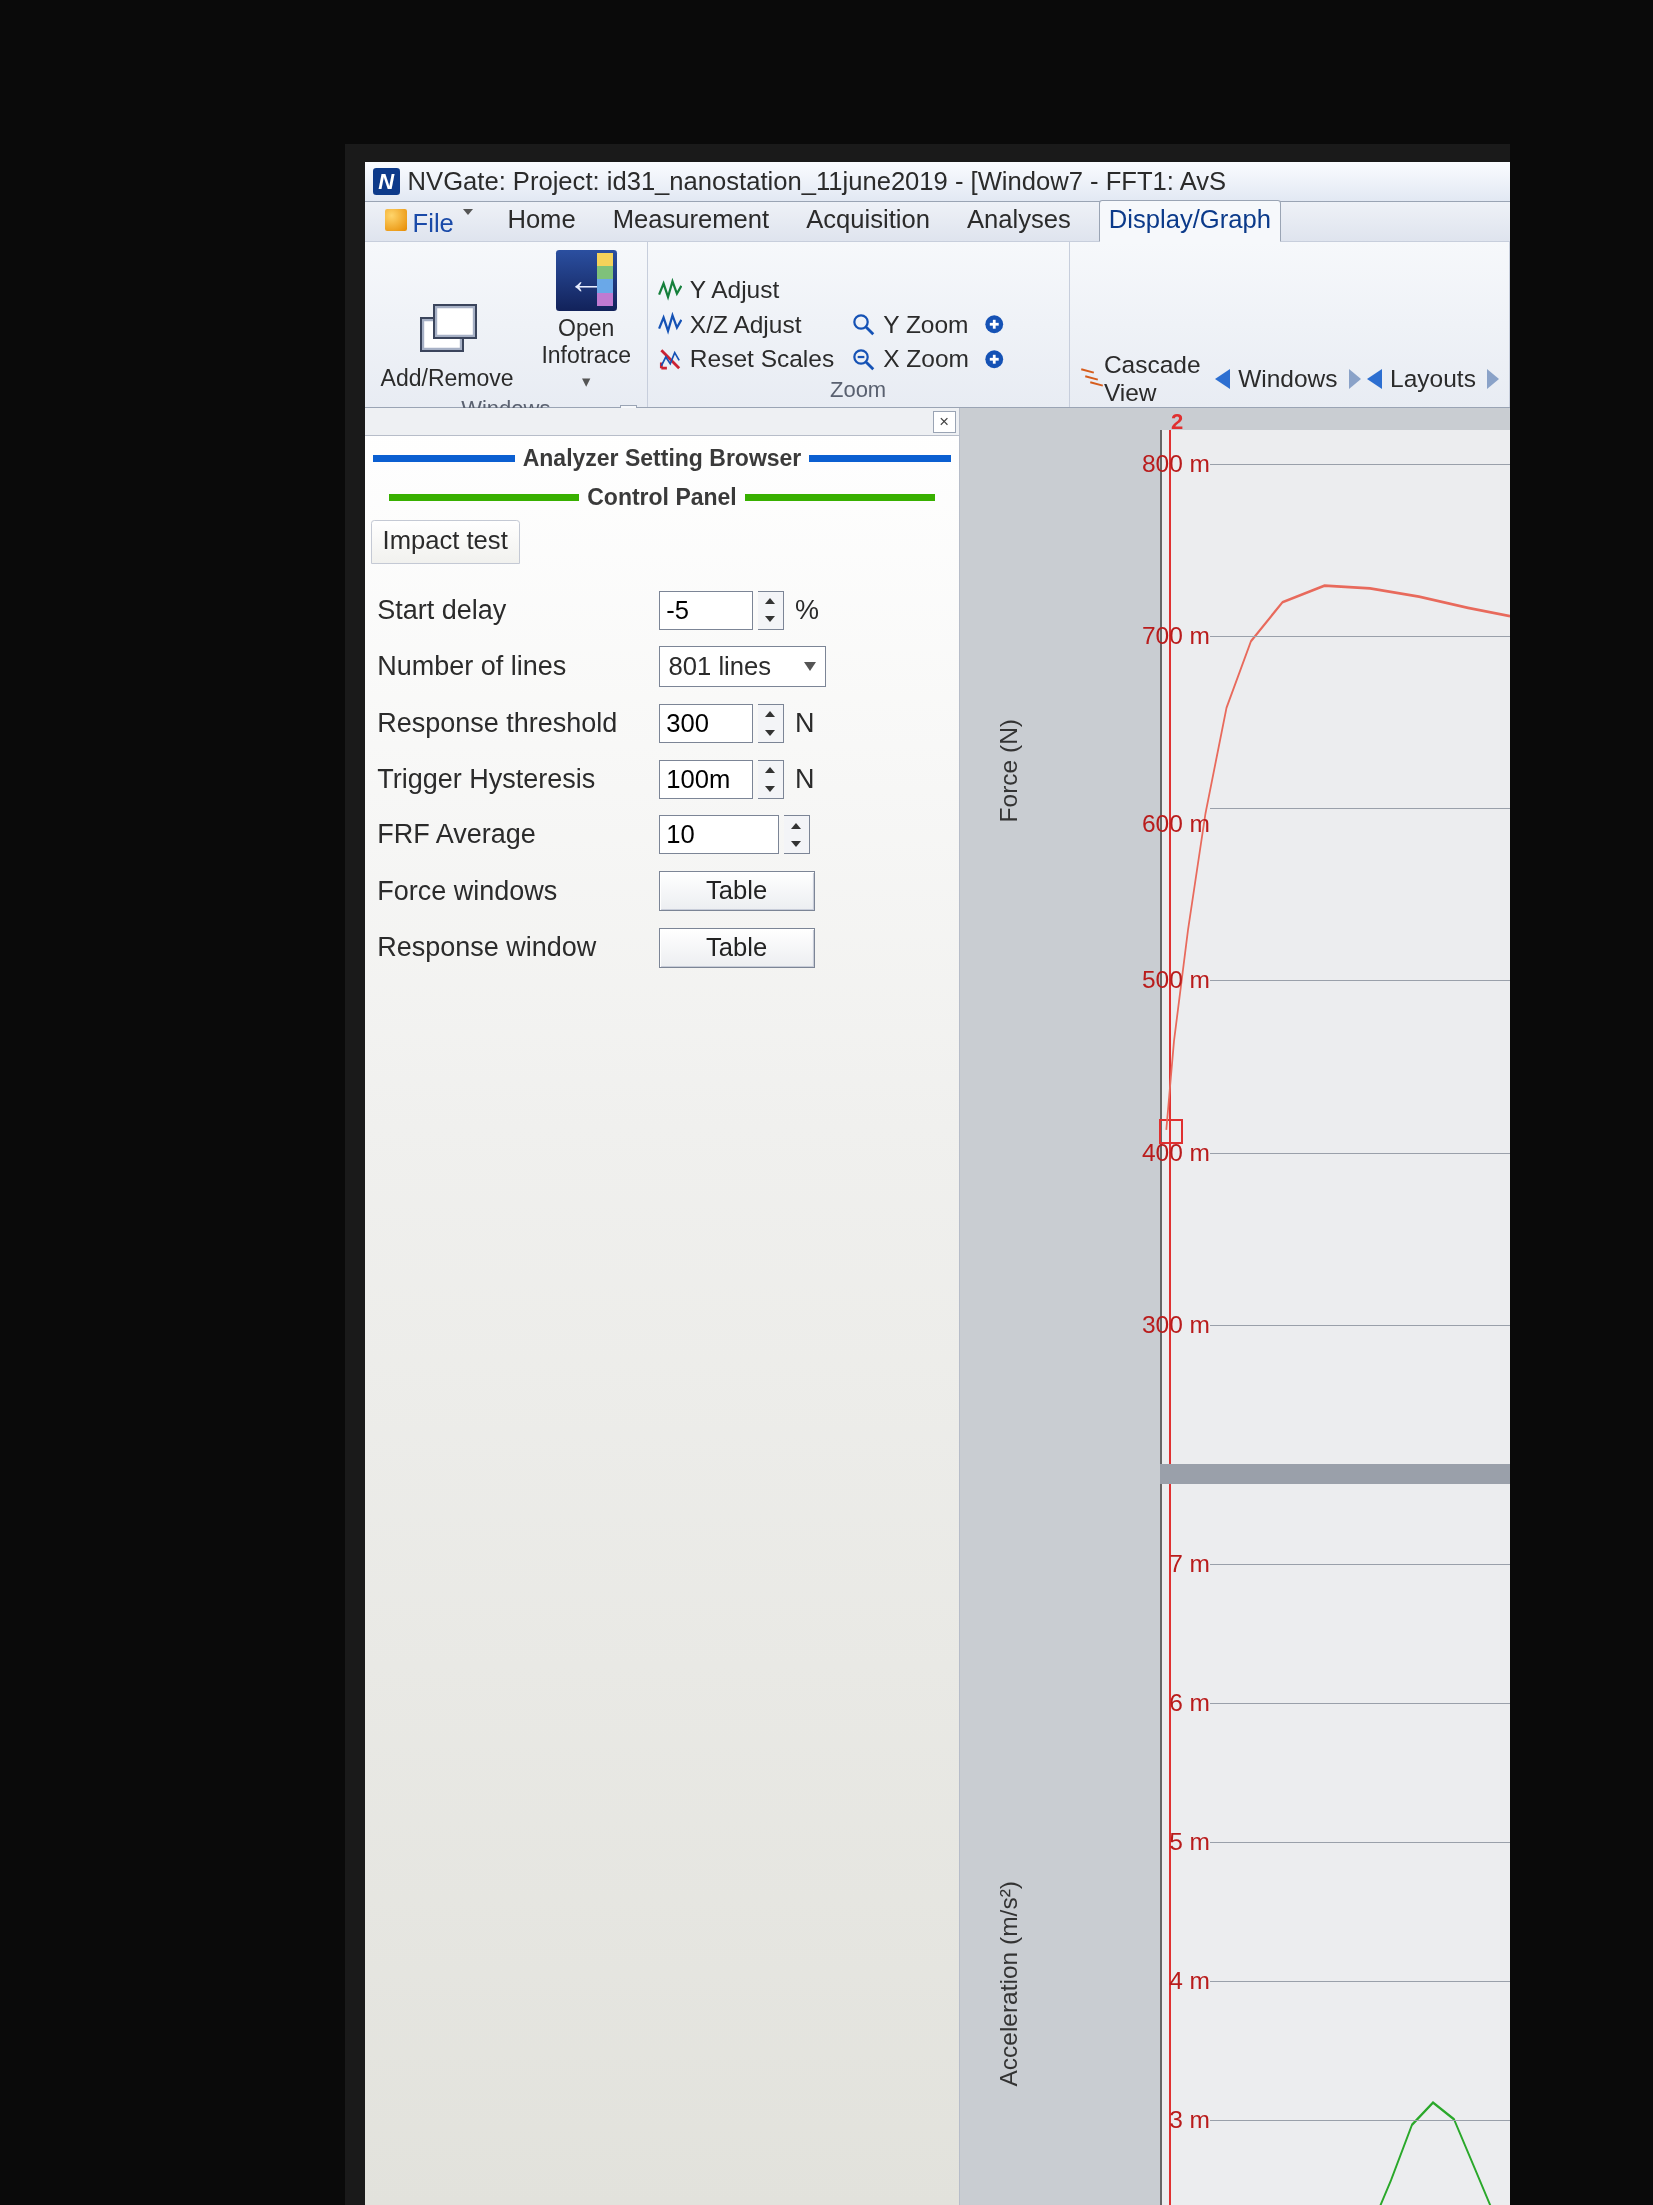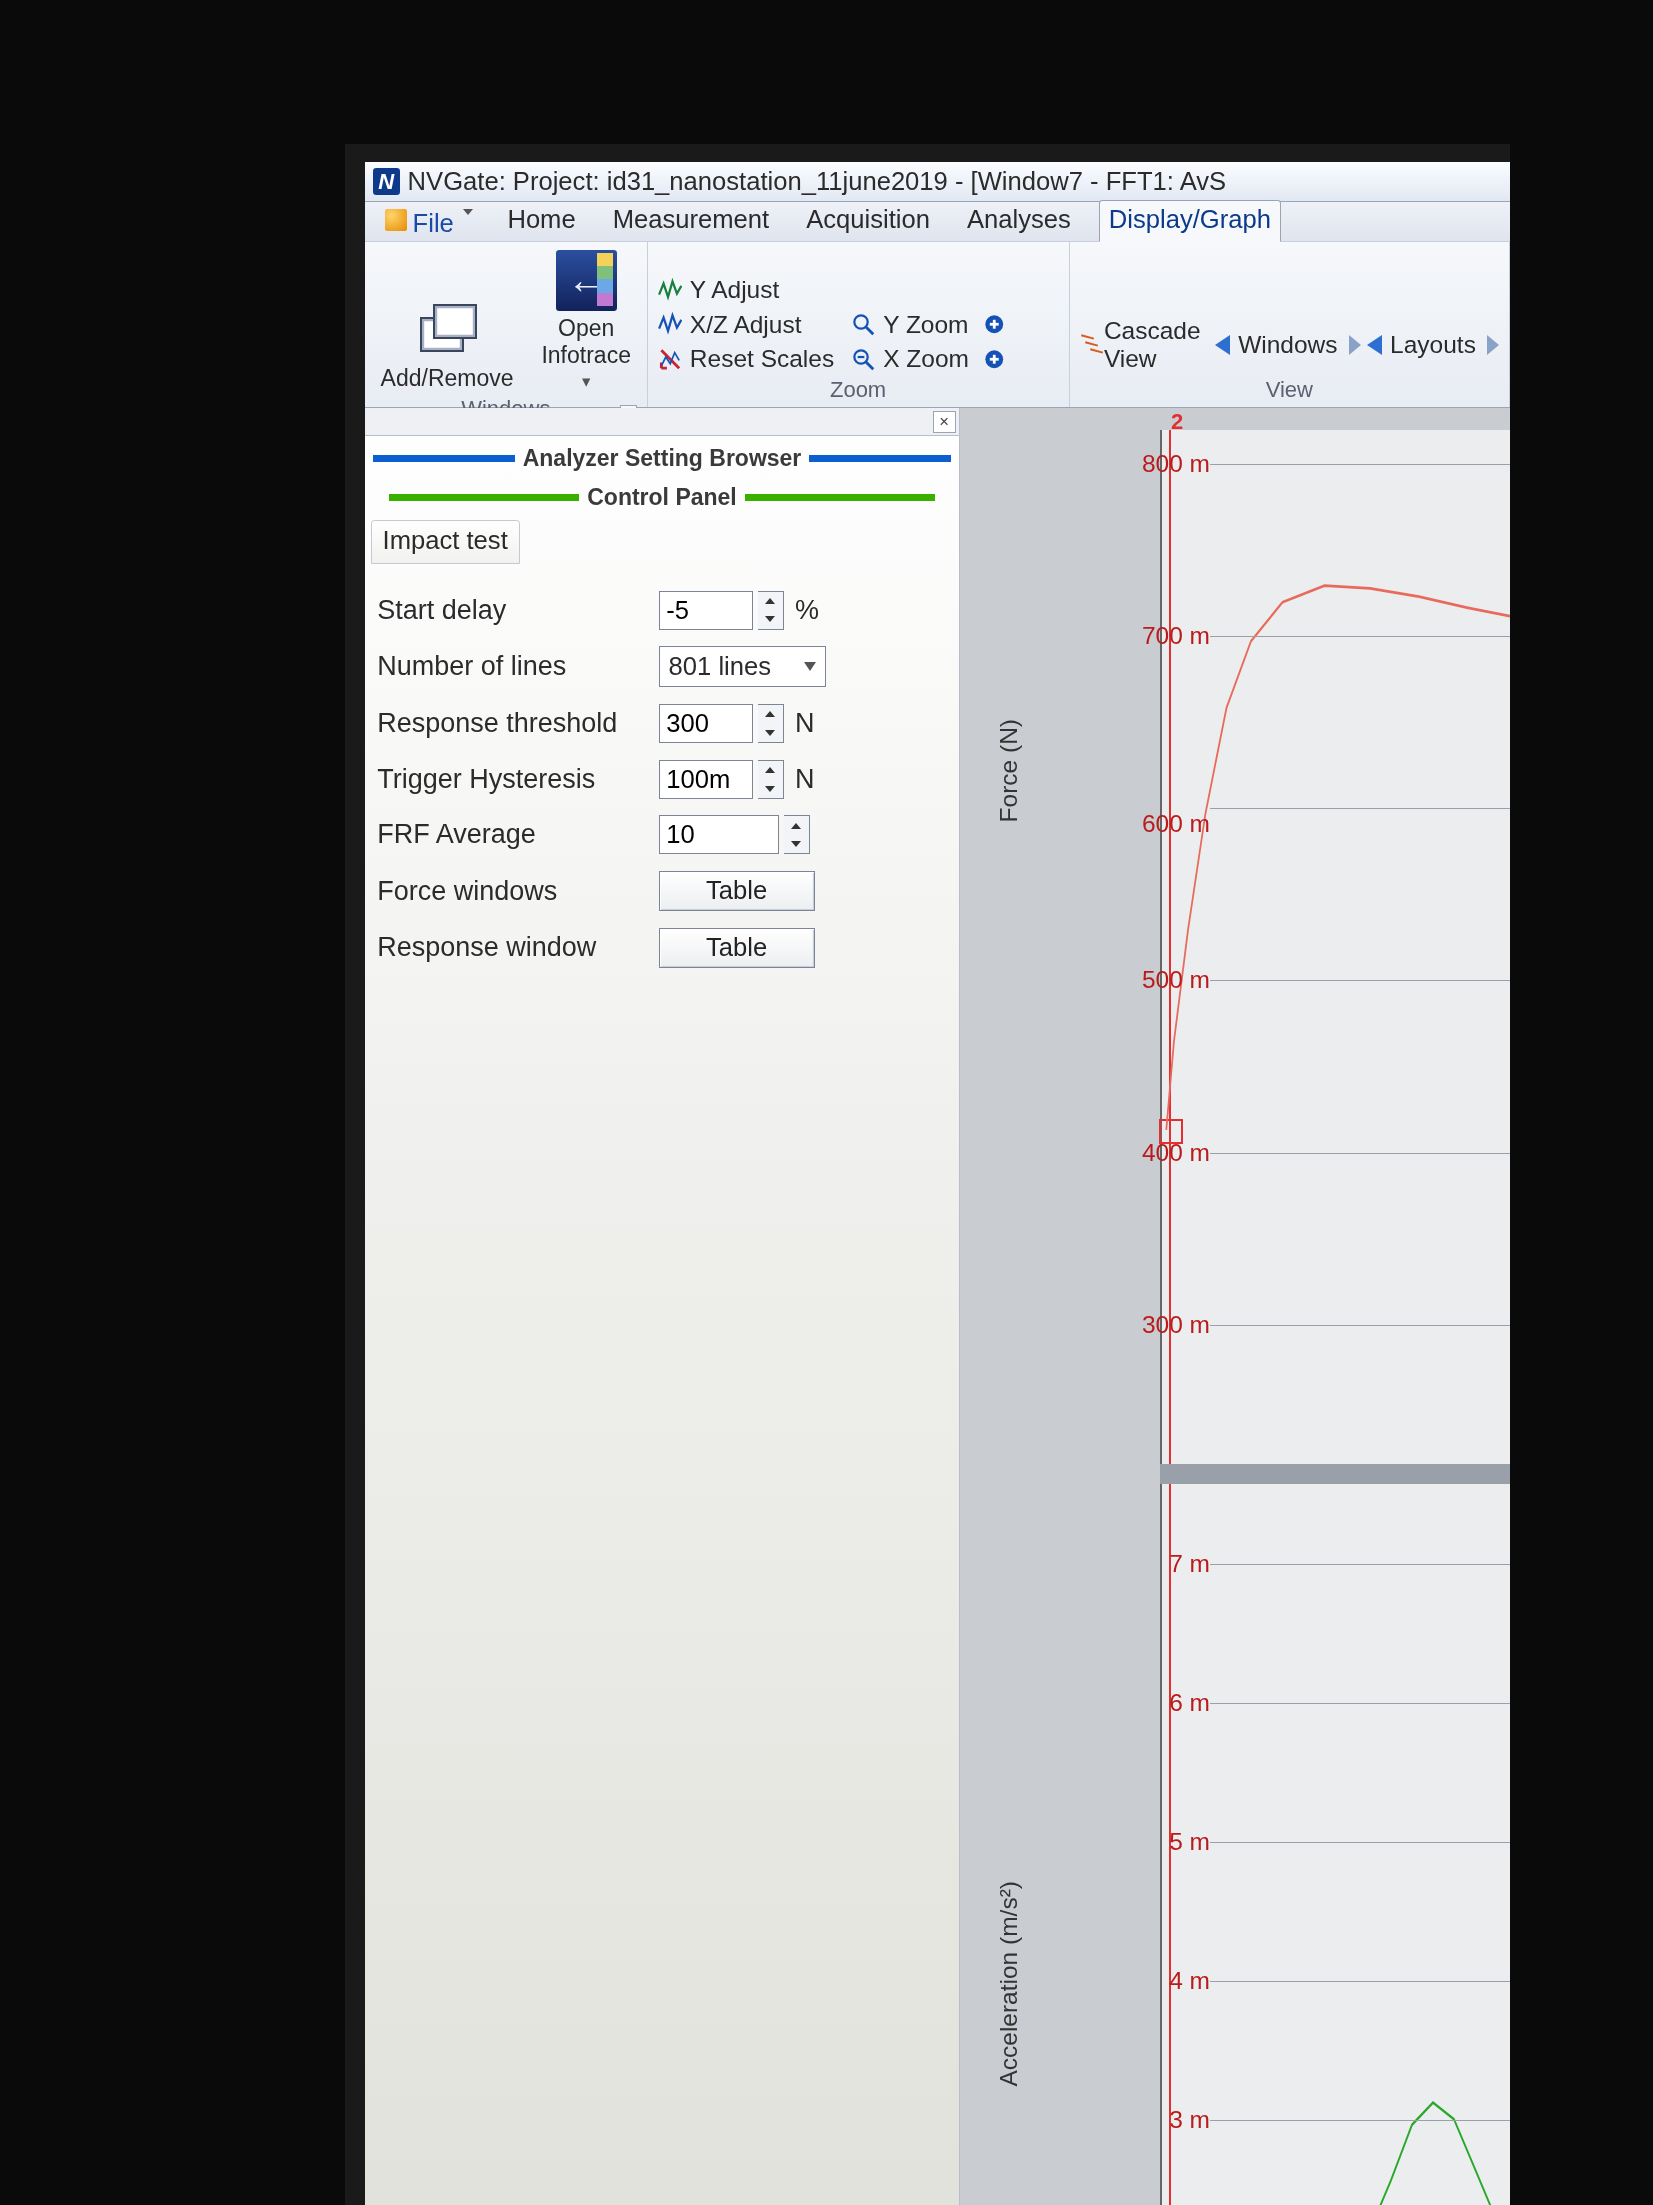--- a/index.html
+++ b/index.html
@@ -388,21 +388,20 @@
             <span>Windows</span>
             <span class="tri-right"></span>
           </div>
           <div class="view-row">
             <span class="tri-left"></span>
             <span>Layouts</span>
             <span class="tri-right"></span>
           </div>
         </div>
       </div>
-      <div class="rgroup-label">View</div>
     </div>
   </div>
 
   <div class="workspace">
 
     <div class="side">
       <div class="tabstrip">
         <div class="x">×</div>
       </div>
 

